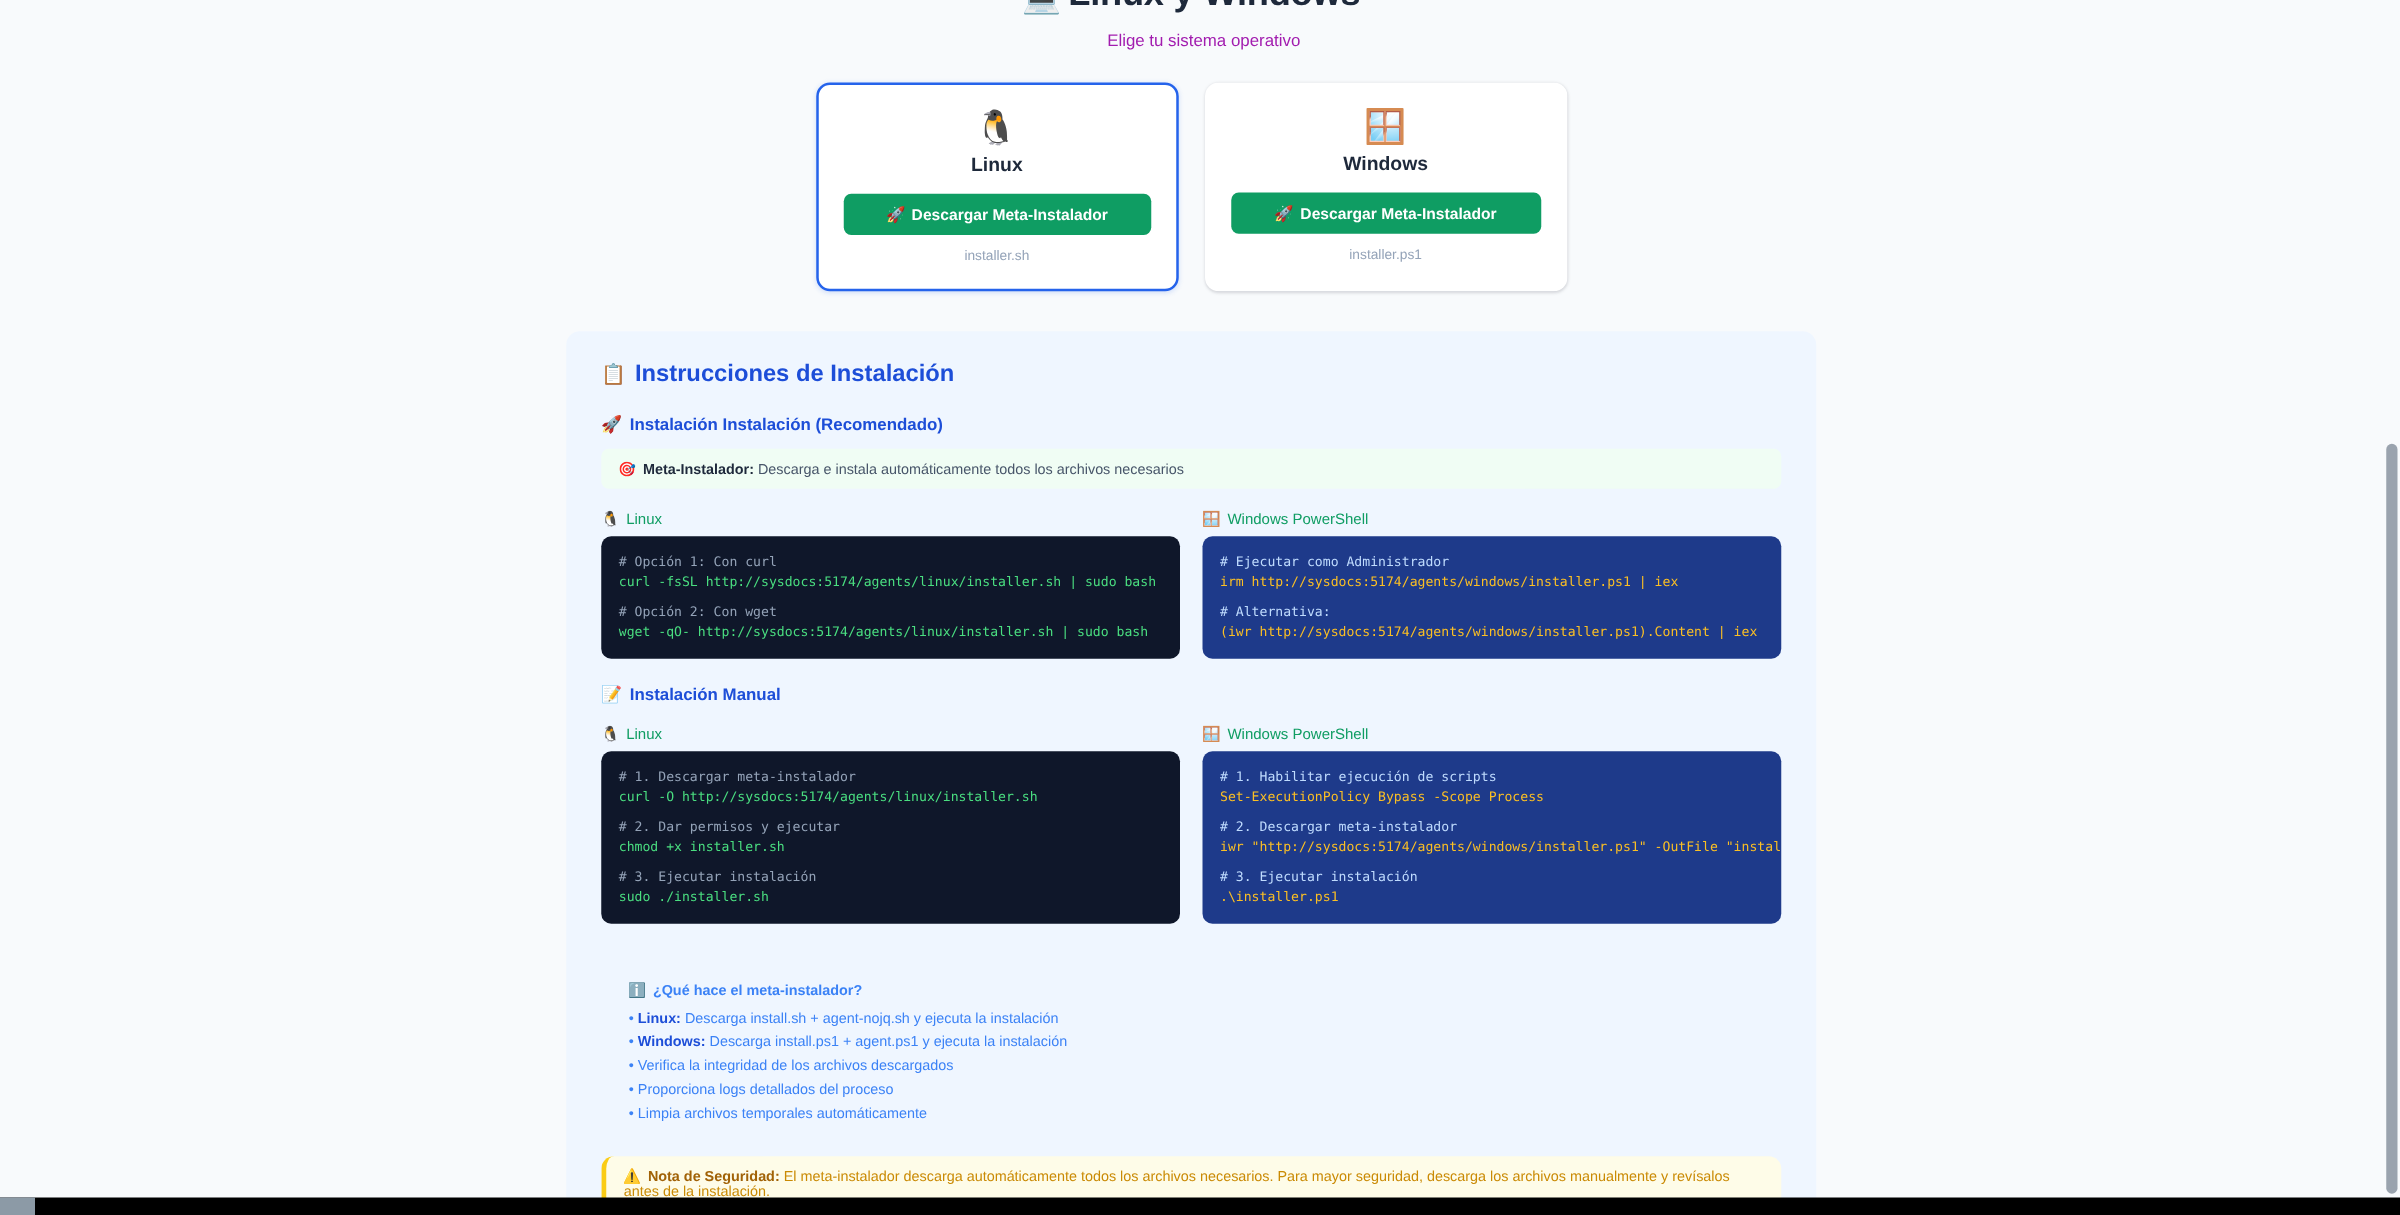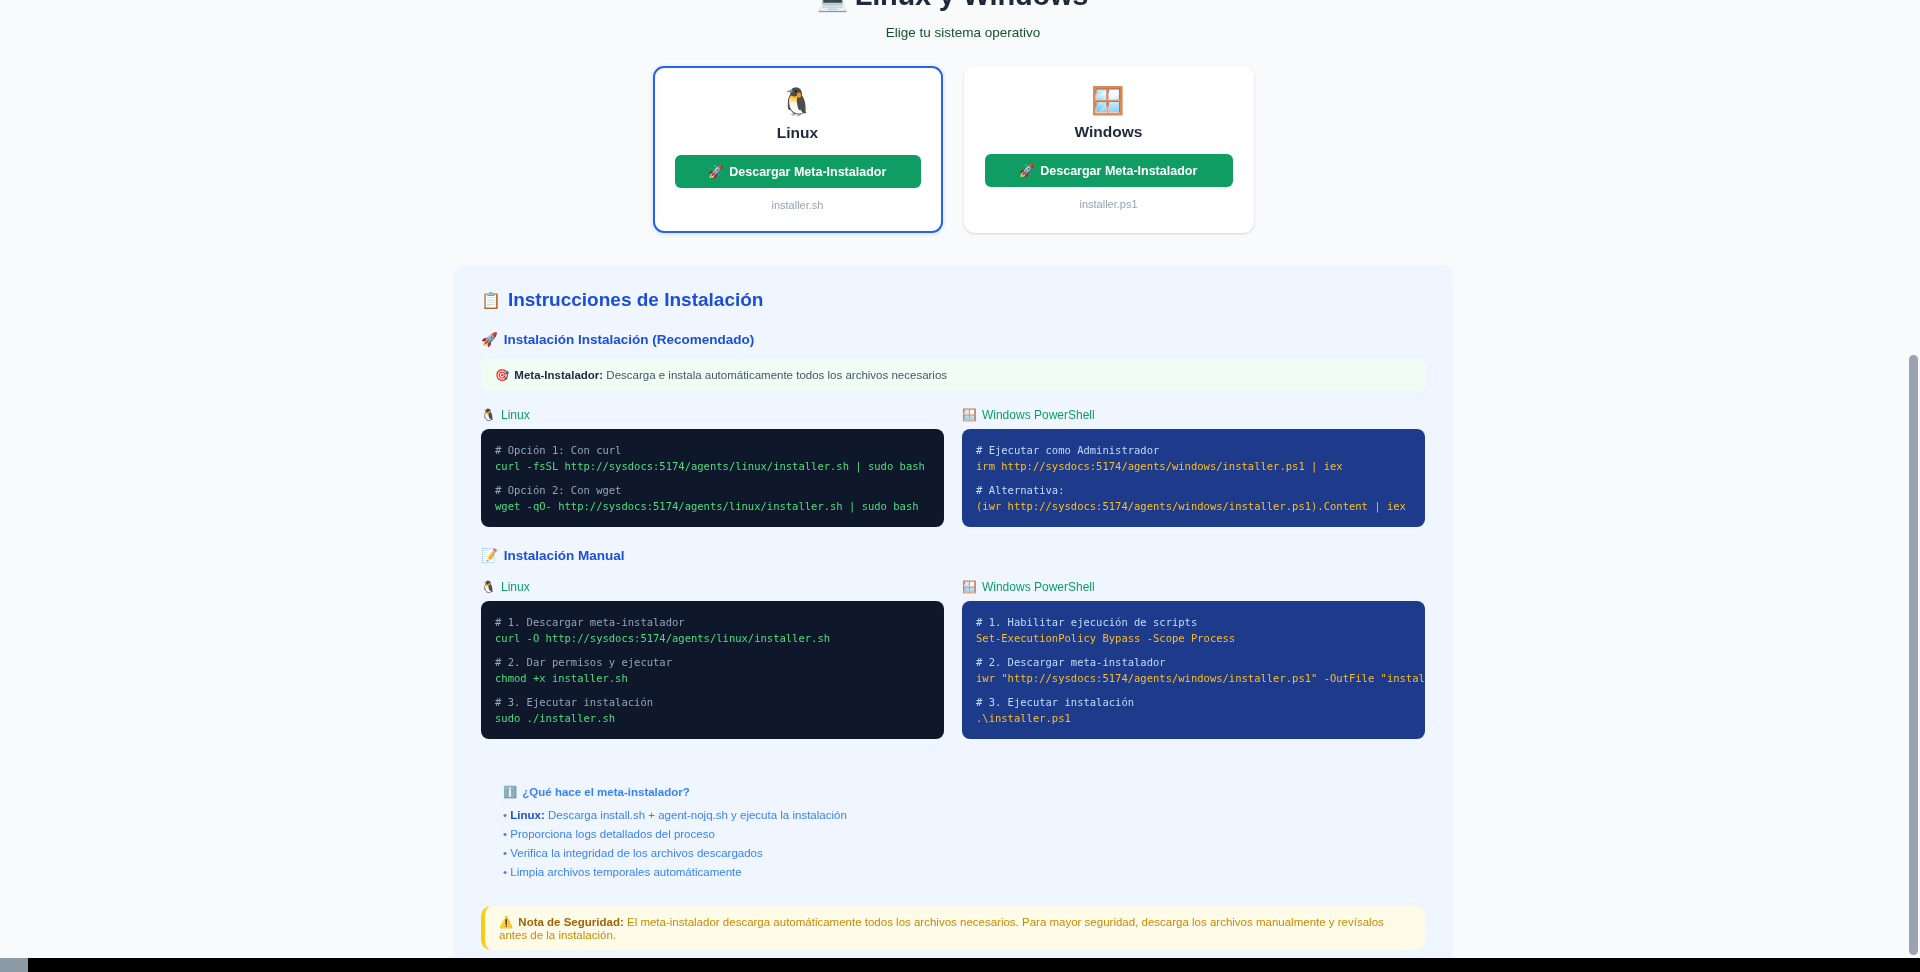--- a/index.html
+++ b/index.html
@@ -32,21 +32,21 @@
     font-size: 29px;
     line-height: 34px;
     font-weight: bold;
     color: #1e293b;
     letter-spacing: -0.2px;
   }
   .hero h1 .emoji { font-size: 25px; vertical-align: -2px; margin-right: 6px; }
   .hero .subtitle {
     margin-top: 10px;
     font-size: 13.5px;
-    color: #14532d;
+    color: #a21caf;
     padding-left: 20px;
   }
 
   
   .os-cards {
     display: flex;
     justify-content: center;
     gap: 21px;
     margin-top: 26px;
   }
@@ -302,22 +302,23 @@
           <pre class="code ps"><span class="code-line c-comment-ps"># 1. Habilitar ejecución de scripts</span><span class="code-line c-cmd-ps">Set-ExecutionPolicy Bypass -Scope Process</span><span class="code-gap"></span><span class="code-line c-comment-ps"># 2. Descargar meta-instalador</span><span class="code-line c-cmd-ps">iwr "http://sysdocs:5174/agents/windows/installer.ps1" -OutFile "installer.ps1"</span><span class="code-gap"></span><span class="code-line c-comment-ps"># 3. Ejecutar instalación</span><span class="code-line c-cmd-ps">.\installer.ps1</span></pre>
         </div>
       </div>
 
       <div class="info-box">
         <div class="ib-title">
           <span class="emoji">ℹ️</span><span>¿Qué hace el meta-instalador?</span>
         </div>
         <div>
             <div class="ib-item"><span>• </span><b>Linux:</b><span> Descarga install.sh + agent-nojq.sh y ejecuta la instalación</span></div>
+            <div class="ib-item"><span>• </span><b>Windows:</b><span> Descarga install.ps1 + agent.ps1 y ejecuta la instalación</span></div>
+            <div class="ib-item"><span>• </span><span>Verifica la integridad de los archivos descargados</span></div>
             <div class="ib-item"><span>• </span><span>Proporciona logs detallados del proceso</span></div>
-            <div class="ib-item"><span>• </span><span>Verifica la integridad de los archivos descargados</span></div>
             <div class="ib-item"><span>• </span><span>Limpia archivos temporales automáticamente</span></div>
           </div>
       </div>
 
       <div class="warn">
         <span class="emoji">⚠️</span><b>Nota de Seguridad:</b><span> El meta-instalador descarga automáticamente todos los archivos necesarios. Para mayor seguridad, descarga los archivos manualmente y revísalos antes de la instalación.</span>
       </div>
 
     </div>
 

